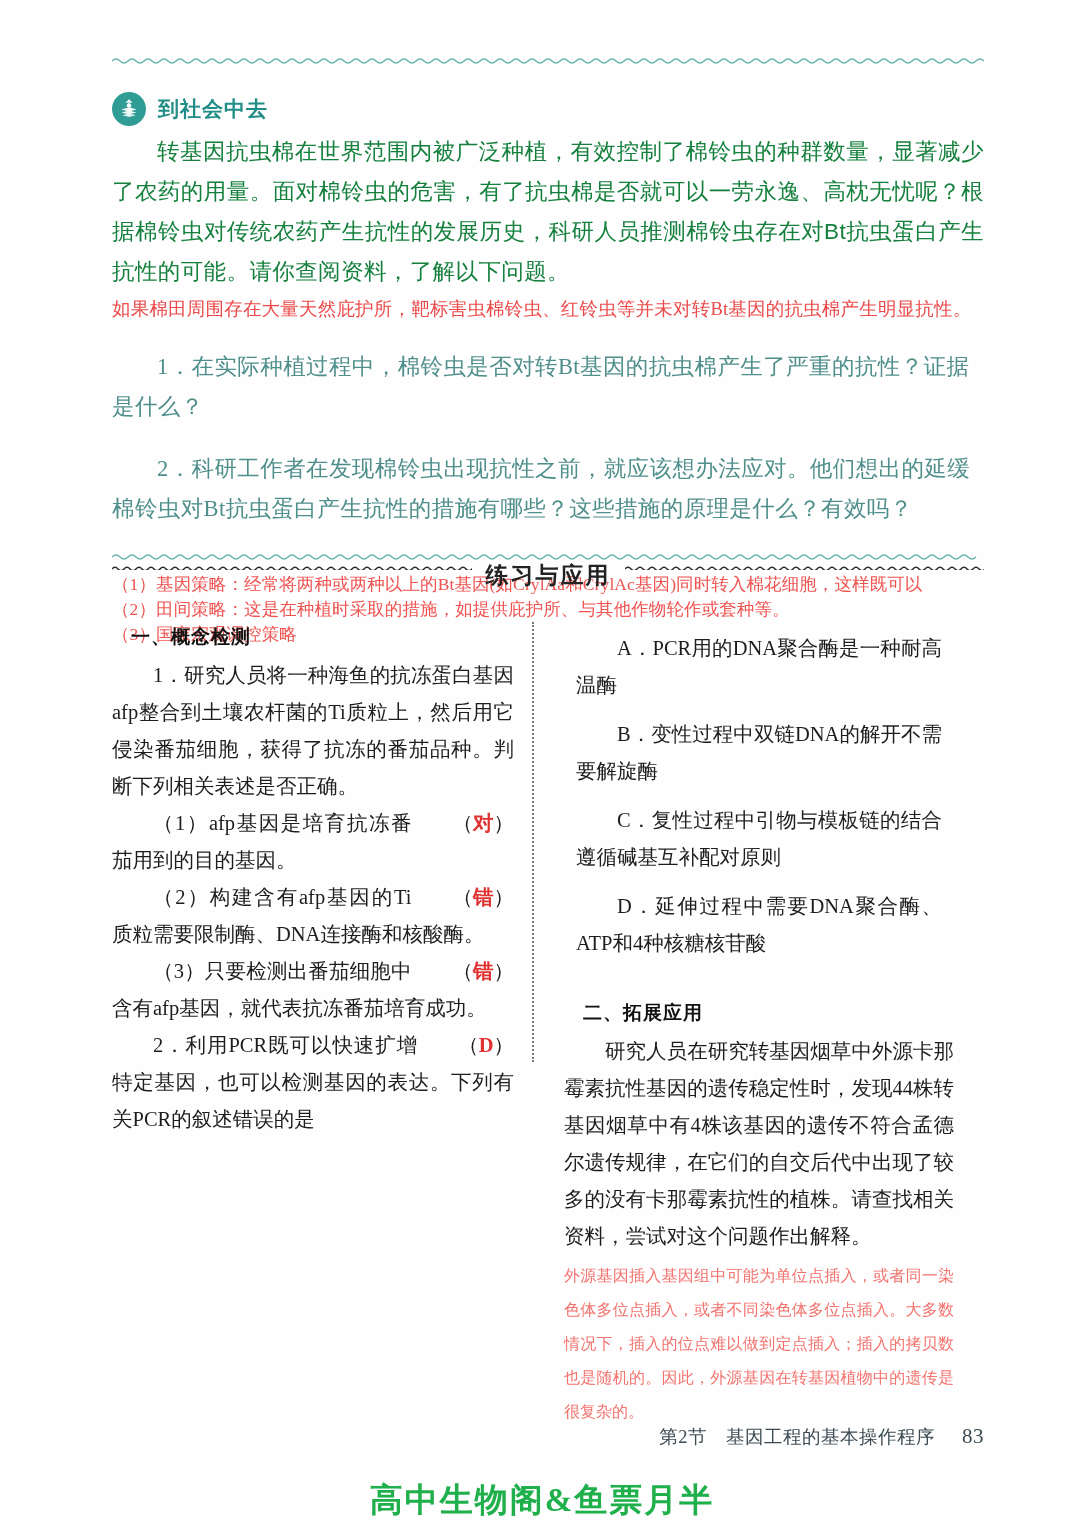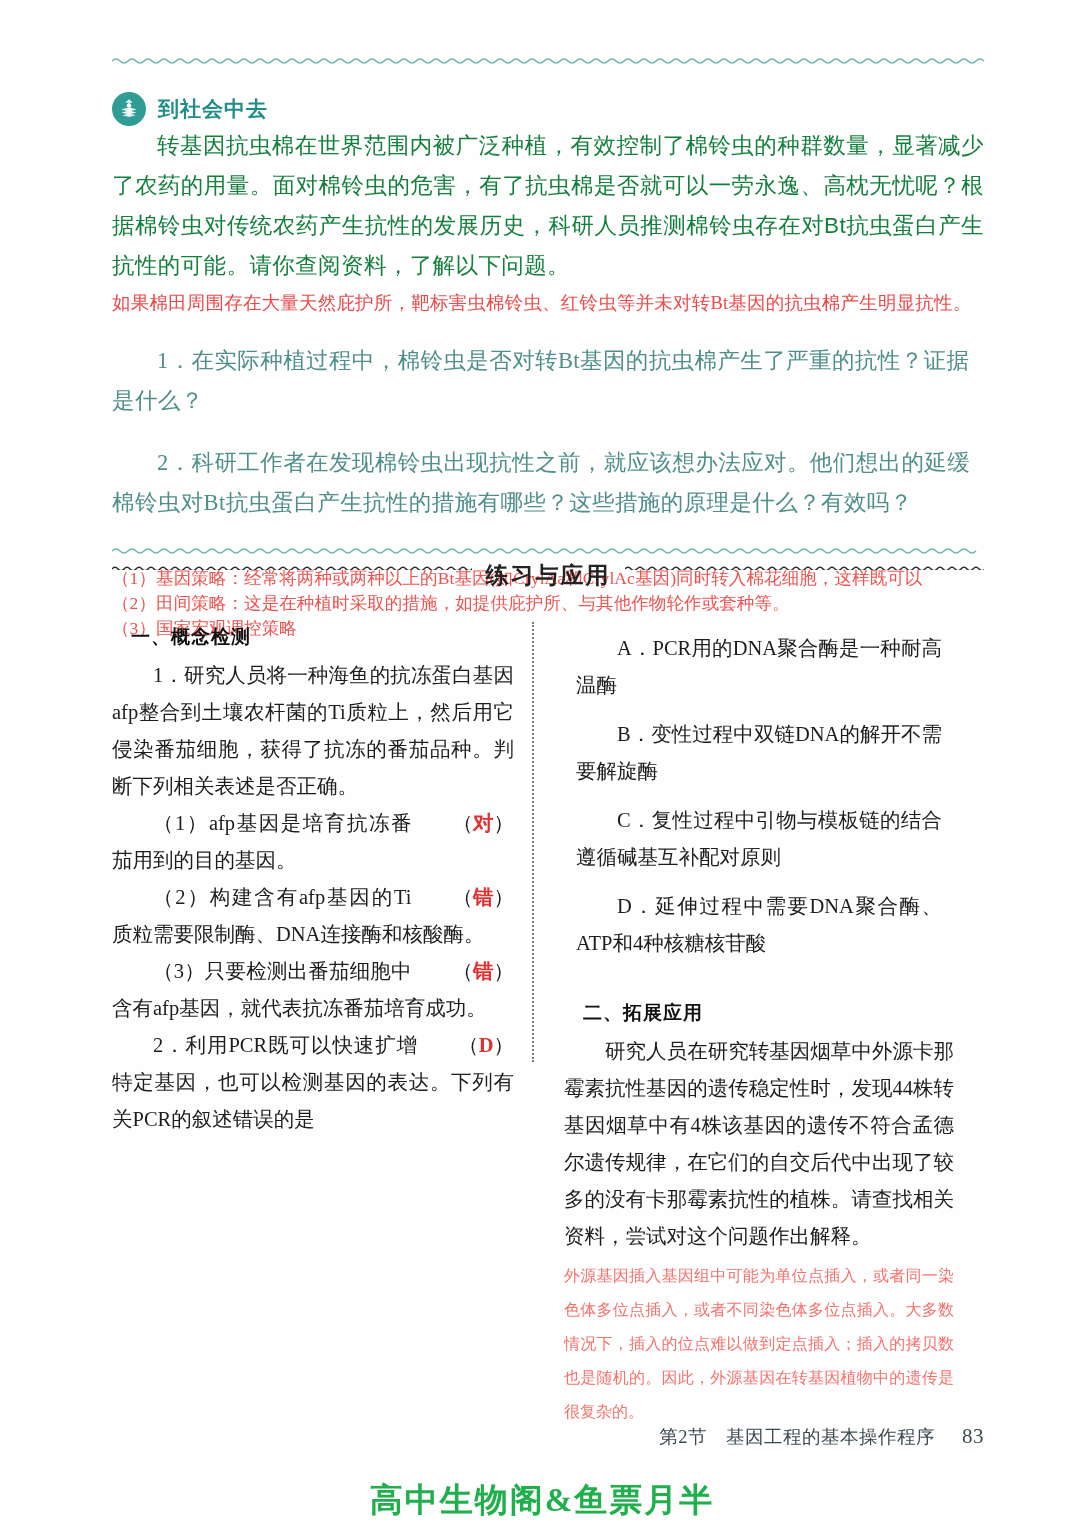--- a/index.html
+++ b/index.html
@@ -38,20 +38,21 @@
     left: 112px;
     top: 56px;
     width: 872px;
   }
 
   .badge-row {
     display: flex;
     align-items: center;
     gap: 12px;
     margin-top: 26px;
+    margin-bottom: 6px;
   }
   .badge-icon {
     width: 34px;
     height: 34px;
     border-radius: 50%;
     background: #2f9c95;
     display: flex;
     align-items: center;
     justify-content: center;
     flex: 0 0 auto;

